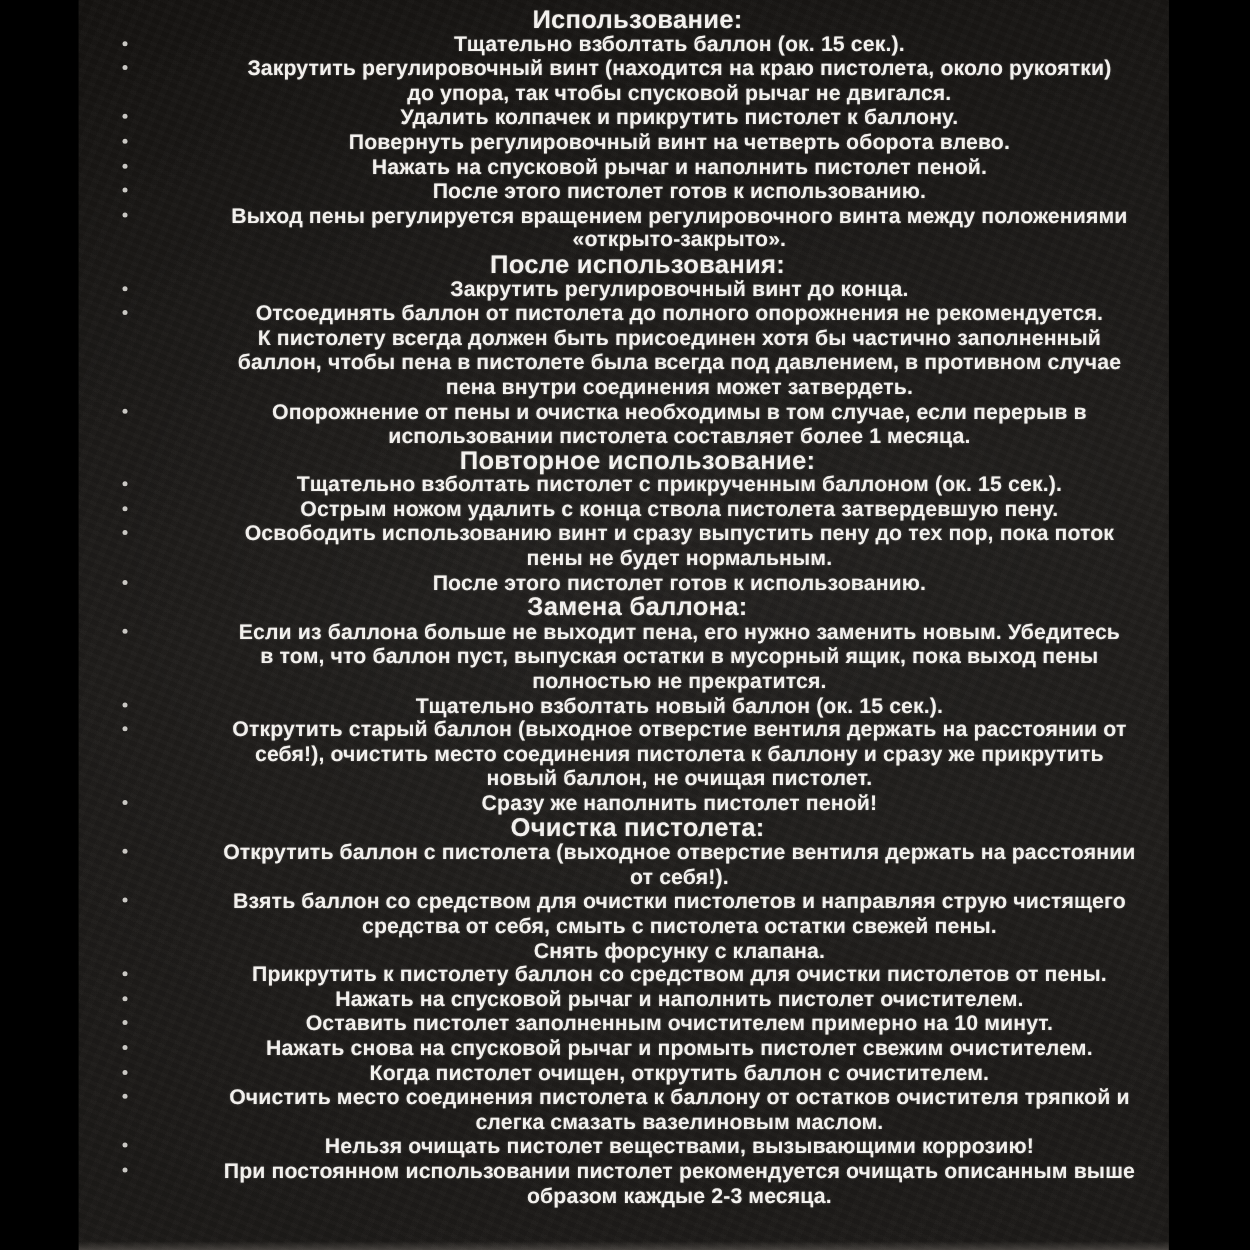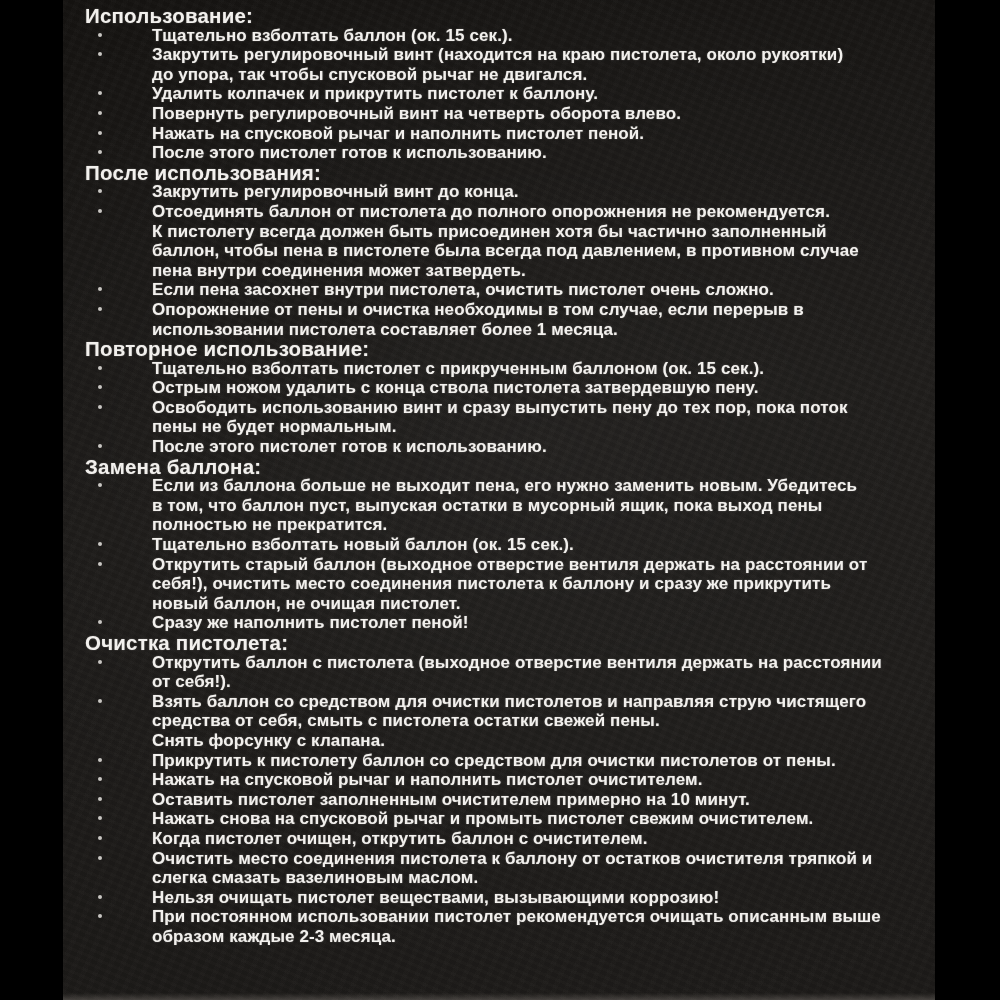--- a/index.html
+++ b/index.html
@@ -17,20 +17,21 @@
   .label {
     position: absolute;
     left: 63px;
     top: 0;
     width: 872px;
     height: 1000px;
     background:
       radial-gradient(ellipse 120% 80% at 55% 45%, rgba(255,255,255,0.045), rgba(0,0,0,0) 75%),
       linear-gradient(168deg, #141210 0%, #1a1816 45%, #1c1a18 100%);
     background-color: #1a1816;
+    text-align: center;
   }
   
   .label::before {
     content: '';
     position: absolute;
     inset: 0;
     background:
       repeating-linear-gradient(23deg, rgba(255,255,255,0.012) 0 3px, rgba(0,0,0,0.02) 3px 7px),
       repeating-linear-gradient(-67deg, rgba(255,255,255,0.01) 0 5px, rgba(0,0,0,0.015) 5px 11px);
     pointer-events: none;
@@ -119,45 +120,46 @@
         <div class="lines">
           <div class="line">Нажать на спусковой рычаг и наполнить пистолет пеной.</div>
         </div>
       </div>
       <div class="item">
         <span class="dot"></span>
         <div class="lines">
           <div class="line">После этого пистолет готов к использованию.</div>
         </div>
       </div>
+      <div class="item">
+        <span class="dot"></span>
+        <div class="lines">
+          <div class="line">Выход пены регулируется вращением регулировочного винта между положениями</div>
+          <div class="line">«открыто-закрыто».</div>
+        </div>
+      </div>
       <div class="section-title">После использования:</div>
       <div class="item">
         <span class="dot"></span>
         <div class="lines">
           <div class="line">Закрутить регулировочный винт до конца.</div>
         </div>
       </div>
       <div class="item">
         <span class="dot"></span>
         <div class="lines">
           <div class="line">Отсоединять баллон от пистолета до полного опорожнения не рекомендуется.</div>
           <div class="line">К пистолету всегда должен быть присоединен хотя бы частично заполненный</div>
           <div class="line">баллон, чтобы пена в пистолете была всегда под давлением, в противном случае</div>
           <div class="line">пена внутри соединения может затвердеть.</div>
         </div>
       </div>
       <div class="item">
         <span class="dot"></span>
         <div class="lines">
-          <div class="line">Если пена засохнет внутри пистолета, очистить пистолет очень сложно.</div>
-        </div>
-      </div>
-      <div class="item">
-        <span class="dot"></span>
-        <div class="lines">
           <div class="line">Опорожнение от пены и очистка необходимы в том случае, если перерыв в</div>
           <div class="line">использовании пистолета составляет более 1 месяца.</div>
         </div>
       </div>
       <div class="section-title">Повторное использование:</div>
       <div class="item">
         <span class="dot"></span>
         <div class="lines">
           <div class="line">Тщательно взболтать пистолет с прикрученным баллоном (ок. 15 сек.).</div>
         </div>

